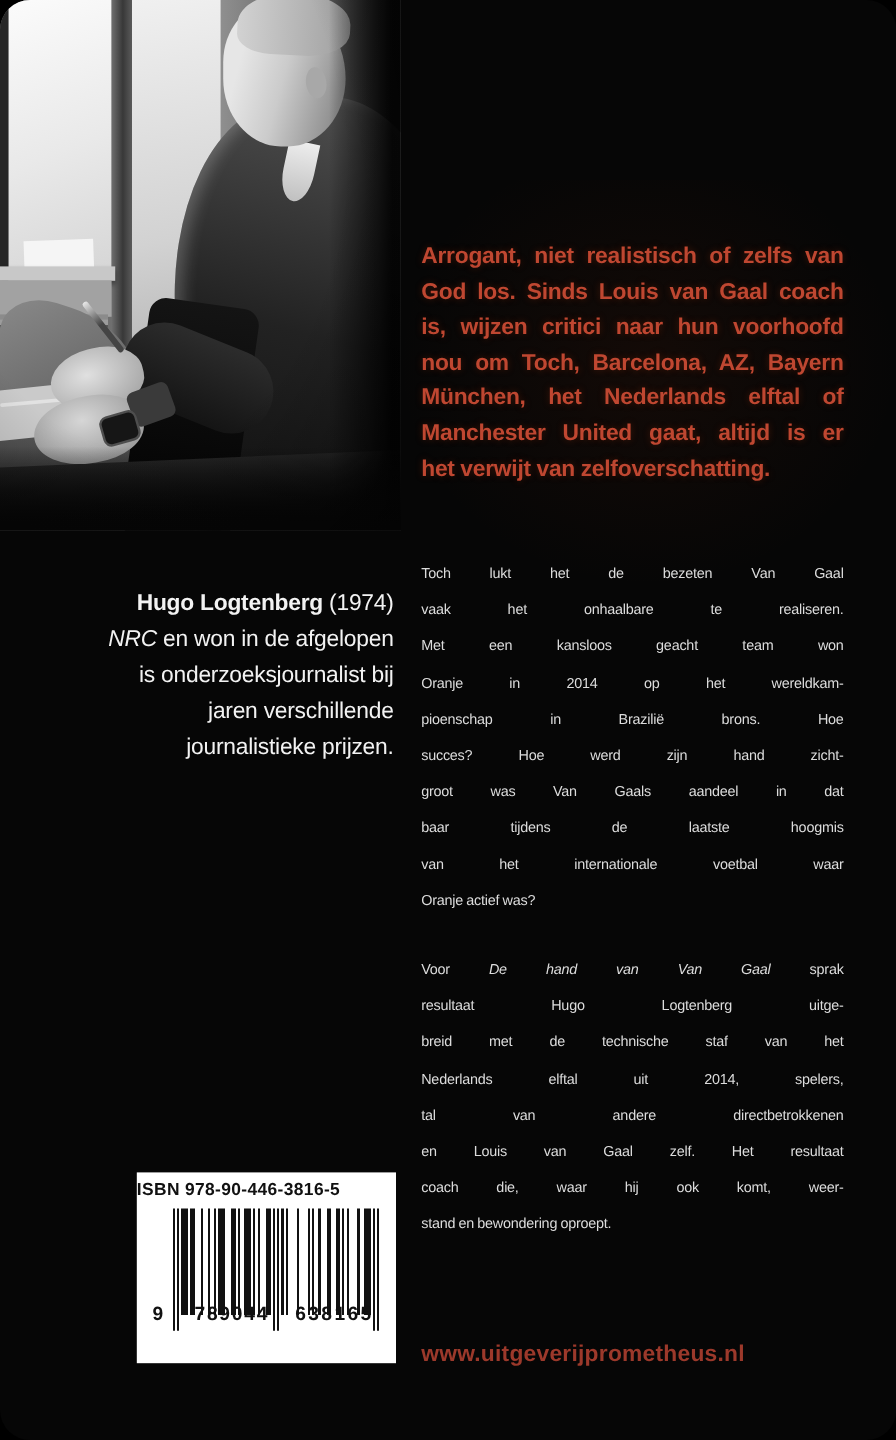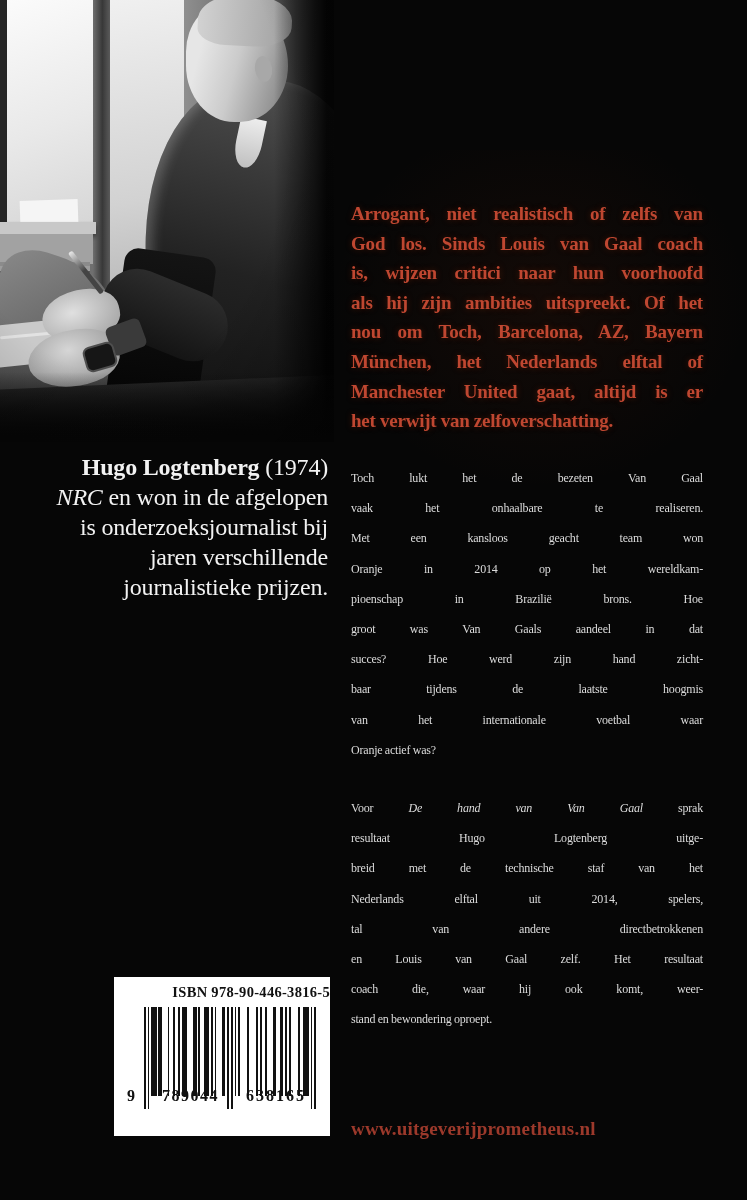--- a/index.html
+++ b/index.html
@@ -3,21 +3,22 @@
 <meta charset="utf-8">
 <style>
   :root{
     --bg:#060606; --accent:#bf4731; --body:#dcdcdc; --bio:#f2f2f2;
     --web:#9c392b; --ink:#111111; --bcbg:#ffffff;
   }
   html,body{margin:0;padding:0;background:#000;}
   .page{
     position:relative; width:747px; height:1200px; overflow:hidden;
     background:var(--bg);
-    font-family:Liberation Serif, serif;
+    font-family:Liberation Sans, sans-serif;
+    border-radius:25px;
   }
   
   .photo{position:absolute; left:0; top:0; width:334px; height:442px; overflow:hidden; background:#6f6f6f;}
   .photo *{position:absolute;}
   .ph-frame-left{left:0;top:0;width:7px;height:244px;background:#262626;}
   .ph-window-a{left:7px;top:0;width:86px;height:226px;background:linear-gradient(160deg,#fbfbfb 0%,#e9e9e9 55%,#d6d6d6 100%);}
   .ph-mullion{left:93px;top:0;width:17px;height:312px;background:linear-gradient(90deg,#6e6e6e,#383838 55%,#5a5a5a);}
   .ph-window-b{left:110px;top:0;width:74px;height:304px;background:linear-gradient(170deg,#f0f0f0,#d2d2d2 65%,#b5b5b5);}
   .ph-wall{left:184px;top:0;width:150px;height:442px;background:linear-gradient(90deg,#8f8f8f,#565656 60%,#242424);}
   .ph-sill{left:0;top:222px;width:96px;height:12px;background:#c8c8c8;box-shadow:0 3px 4px rgba(0,0,0,.45);}
@@ -61,35 +62,35 @@
   
   .glow{position:absolute;left:330px;top:150px;width:420px;height:340px;pointer-events:none;
     background:radial-gradient(ellipse at 50% 45%,rgba(140,50,15,.10),rgba(0,0,0,0) 70%);}
   .tline{white-space:nowrap;}
   .justified .tline{text-align:justify; text-align-last:justify; white-space:normal;}
   .justified .tline.last{text-align-last:left;}
   .intro{position:absolute; left:351px; top:199px; width:352px;
     color:var(--accent); font-size:19px; line-height:29.6px;
     letter-spacing:-0.2px; word-spacing:-0.4px; font-weight:600;
     text-shadow:0 0 6px rgba(160,50,15,.35);}
-  .bio{position:absolute; left:24px; top:452px; width:304px;
-    color:var(--bio); font-size:24px; line-height:30px; text-align:right;
+  .bio{position:absolute; left:24px; top:488px; width:304px;
+    color:var(--bio); font-size:19px; line-height:30px; text-align:right;
     letter-spacing:-0.2px;}
   .bio .tline{text-align:right;}
   .bodycol{position:absolute; left:351px; top:463px; width:352px;
     color:var(--body); font-size:12px; line-height:30.2px;
     letter-spacing:-0.2px; word-spacing:-0.4px;}
   .para + .para{margin-top:28px;}
   .website{position:absolute; left:351px; top:1118px;
     color:var(--web); font-size:19px; font-weight:600; letter-spacing:.2px;
     text-decoration:none; display:block;}
   
   .barcode{position:absolute; left:114px; top:977px; width:216px; height:159px;
     background:var(--bcbg); color:var(--ink);}
-  .isbn-label{position:absolute; top:7px; left:0; right:0; text-align:right;
+  .isbn-label{position:absolute; top:7px; left:0; right:0; text-align:left;
     font-size:14.5px; font-weight:700; letter-spacing:.3px;}
   .bars{position:absolute; left:30px; top:30px; width:172px; height:102px;}
   .bc-digits{position:absolute; font-size:16px; font-weight:700; top:110px;}
   .bc-d9{left:13px;}
   .bc-g1{left:48px; letter-spacing:1.5px;}
   .bc-g2{left:132px; letter-spacing:2px;}
 </style>
 </head>
 <body>
 
@@ -126,21 +127,20 @@
     <div class="ph-fade-bottom"></div>
     <div class="ph-vignette"></div>
   </div>
 
   <div class="glow"></div>
 
   <div class="intro justified">
       <div class="tline"><span>Arrogant, niet realistisch of zelfs van</span></div>
       <div class="tline"><span>God los. Sinds Louis van Gaal coach</span></div>
       <div class="tline"><span>is, wijzen critici naar hun voorhoofd</span></div>
-      <div class="tline"><span>als hij zijn ambities uitspreekt. Of het</span></div>
       <div class="tline"><span>nou om Toch, Barcelona, AZ, Bayern</span></div>
       <div class="tline"><span>München, het Nederlands elftal of</span></div>
       <div class="tline"><span>Manchester United gaat, altijd is er</span></div>
       <div class="tline last"><span>het verwijt van zelfoverschatting.</span></div>
     </div>
 
   <div class="bio">
       <div class="tline"><span style="font-weight: 700;">Hugo Logtenberg</span><span> (1974)</span></div>
       <div class="tline"><span style="font-style: italic;">NRC</span><span> en won in de afgelopen</span></div>
       <div class="tline"><span>is onderzoeksjournalist bij</span></div>
@@ -148,22 +148,22 @@
       <div class="tline last"><span>journalistieke prijzen.</span></div>
     </div>
 
   <div class="bodycol">
     <div class="para justified">
         <div class="tline"><span>Toch lukt het de bezeten Van Gaal</span></div>
         <div class="tline"><span>vaak het onhaalbare te realiseren.</span></div>
         <div class="tline"><span>Met een kansloos geacht team won</span></div>
         <div class="tline"><span>Oranje in 2014 op het wereldkam-</span></div>
         <div class="tline"><span>pioenschap in Brazilië brons. Hoe</span></div>
+        <div class="tline"><span>succes? Hoe werd zijn hand zicht-</span></div>
         <div class="tline"><span>groot was Van Gaals aandeel in dat</span></div>
-        <div class="tline"><span>succes? Hoe werd zijn hand zicht-</span></div>
         <div class="tline"><span>baar tijdens de laatste hoogmis</span></div>
         <div class="tline"><span>van het internationale voetbal waar</span></div>
         <div class="tline last"><span>Oranje actief was?</span></div>
       </div>
     <div class="para justified">
         <div class="tline"><span>Voor </span><span style="font-style: italic;">De hand van Van Gaal</span><span> sprak</span></div>
         <div class="tline"><span>resultaat Hugo Logtenberg uitge-</span></div>
         <div class="tline"><span>breid met de technische staf van het</span></div>
         <div class="tline"><span>Nederlands elftal uit 2014, spelers,</span></div>
         <div class="tline"><span>tal van andere directbetrokkenen</span></div>

